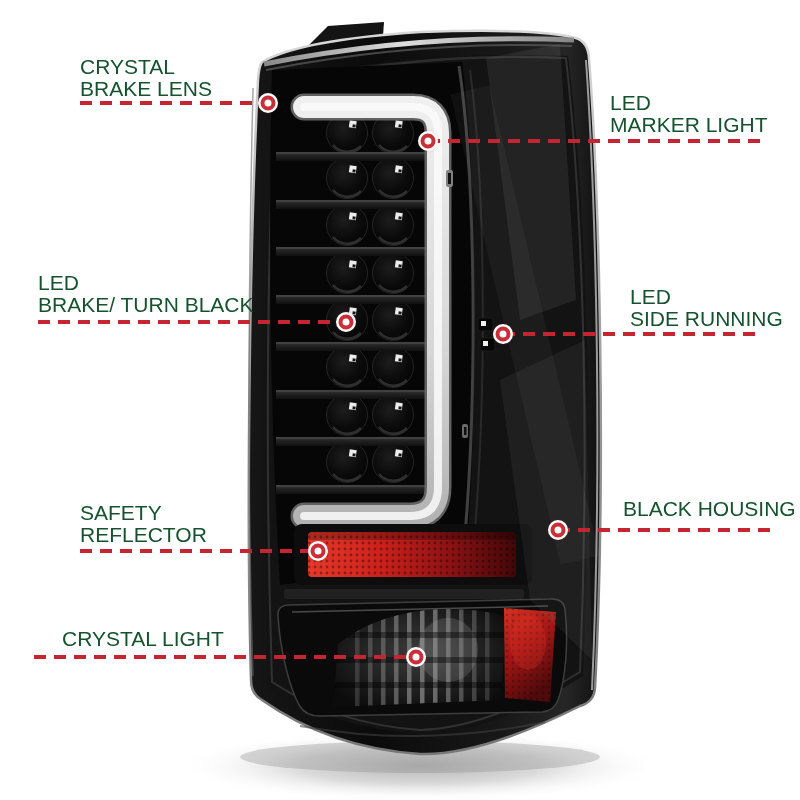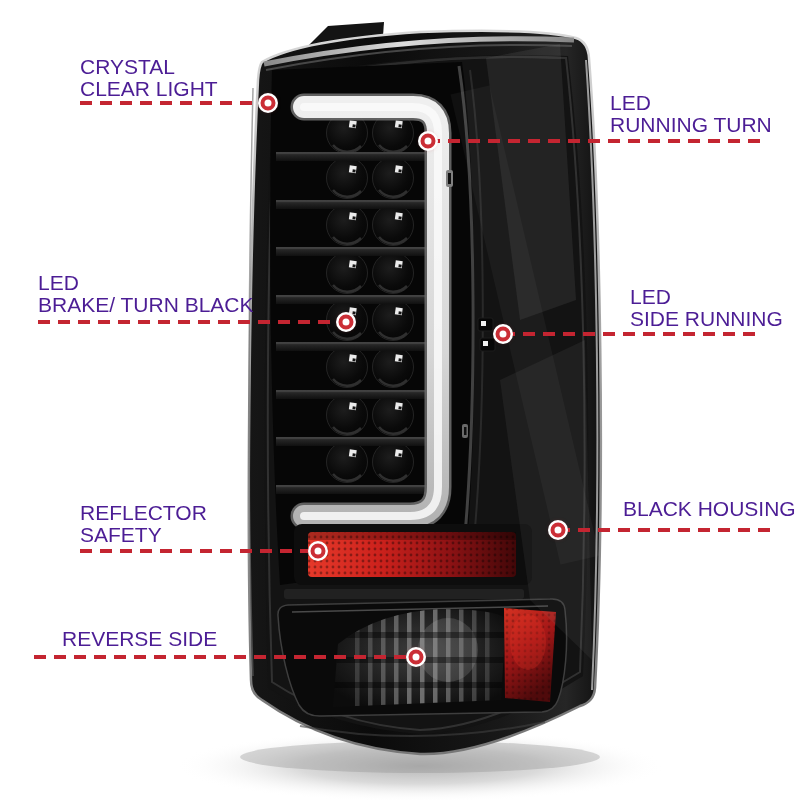--- a/index.html
+++ b/index.html
@@ -1,19 +1,19 @@
 <!DOCTYPE html>
 <html><head>
 <meta charset="utf-8">
 <style>
   html,body{margin:0;padding:0;background:#ffffff;}
   body{width:800px;height:800px;position:relative;overflow:hidden;
        font-family:"Liberation Sans", sans-serif;}
   .stage{position:absolute;left:0;top:0;width:800px;height:800px;}
-  .callout-label{position:absolute;color:#4c1d95;font-size:21px;line-height:22px;
+  .callout-label{position:absolute;color:#14532d;font-size:21px;line-height:22px;
        font-weight:400;letter-spacing:0;white-space:nowrap;}
   .callout-label .line{display:block;}
   .leader{position:absolute;height:4px;
        background:repeating-linear-gradient(to right,#c42531 0px,#c42531 12px,
                   transparent 12px,transparent 20px);}
   .dot{position:absolute;width:7px;height:7px;background:#fff;border:4.5px solid #cb2e36;
        border-radius:50%;box-shadow:0 0 0 2.5px #ffffff,0 0 5px rgba(203,46,54,.55);
        transform:translate(-50%,-50%);}
 </style>
 </head>
@@ -219,56 +219,56 @@
 
   <g>
     <polygon points="486,58 560,44 576,300 520,320" fill="#9c9c9c" opacity="0.12"></polygon>
     <polygon points="500,380 585,340 592,660 530,600" fill="#8c8c8c" opacity="0.10"></polygon>
     <path d="M 470,90 L 580,560" stroke="#bdbdbd" stroke-width="40" opacity="0.05"></path>
   </g>
 </svg>
 
 <div class="callout-label" style="left:80px;top:56px;">
   <span class="line">CRYSTAL</span>
-  <span class="line">CLEAR LIGHT</span>
+  <span class="line">BRAKE LENS</span>
 </div>
 <div class="leader" style="left:80px;top:101px;width:188px;"></div>
 <div class="dot" style="left:268px;top:103px;"></div>
 
 <div class="callout-label" style="left:610px;top:92px;">
   <span class="line">LED</span>
-  <span class="line">RUNNING TURN</span>
+  <span class="line">MARKER LIGHT</span>
 </div>
 <div class="leader" style="left:428px;top:139px;width:340px;"></div>
 <div class="dot" style="left:428px;top:141px;"></div>
 
 <div class="callout-label" style="left:38px;top:272px;">
   <span class="line">LED</span>
   <span class="line">BRAKE/ TURN BLACK</span>
 </div>
 <div class="leader" style="left:38px;top:320px;width:308px;"></div>
 <div class="dot" style="left:346px;top:322px;"></div>
 
 <div class="callout-label" style="left:630px;top:286px;">
   <span class="line">LED</span>
   <span class="line">SIDE RUNNING</span>
 </div>
 <div class="leader" style="left:503px;top:332px;width:255px;"></div>
 <div class="dot" style="left:503px;top:334px;"></div>
 
 <div class="callout-label" style="left:80px;top:502px;">
+  <span class="line">SAFETY</span>
   <span class="line">REFLECTOR</span>
-  <span class="line">SAFETY</span>
 </div>
 <div class="leader" style="left:80px;top:549px;width:238px;"></div>
 <div class="dot" style="left:318px;top:551px;"></div>
 
 <div class="callout-label" style="left:623px;top:498px;">
   <span class="line">BLACK HOUSING</span>
 </div>
 <div class="leader" style="left:558px;top:528px;width:218px;"></div>
 <div class="dot" style="left:558px;top:530px;"></div>
 
 <div class="callout-label" style="left:62px;top:628px;">
-  <span class="line">REVERSE SIDE</span>
+  <span class="line">CRYSTAL LIGHT</span>
 </div>
 <div class="leader" style="left:34px;top:655px;width:382px;"></div>
 <div class="dot" style="left:416px;top:657px;"></div>
 
 </body></html>

